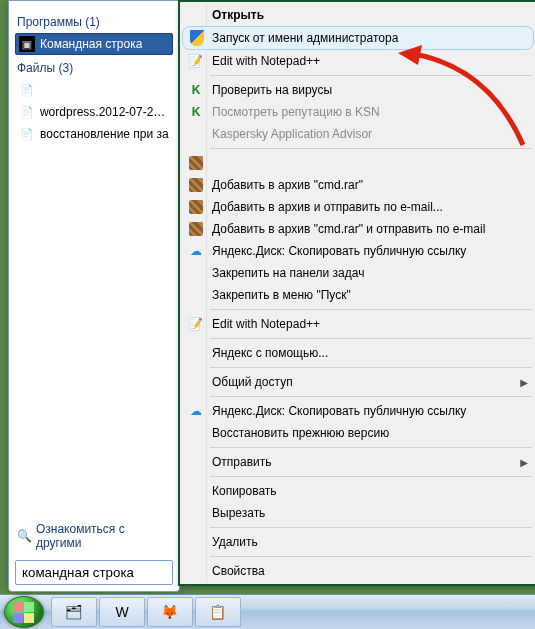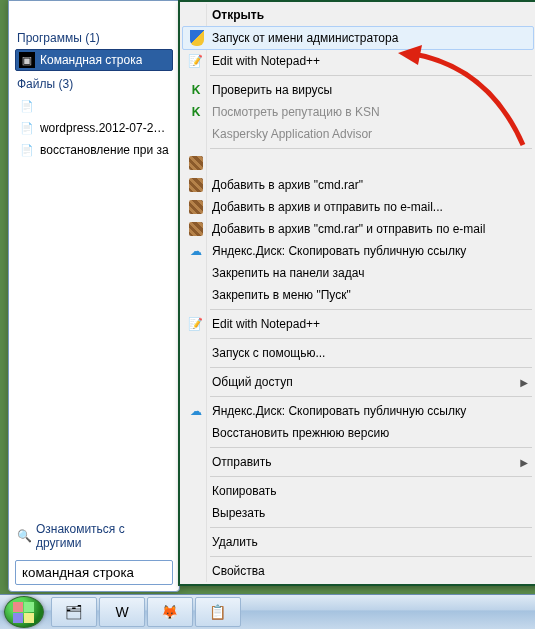--- a/index.html
+++ b/index.html
@@ -1,29 +1,29 @@
 <!DOCTYPE html>
 <html><head>
 <meta charset="utf-8">
 <style>
 html,body{margin:0;padding:0;font-family:"Segoe UI",Tahoma,sans-serif;font-size:12px;background:#5a8a4a;width:535px;height:629px;overflow:hidden;position:relative}
 .panel{position:absolute;left:8px;top:0;width:170px;height:590px;background:#fff;border:1px solid #7a9ac0;border-radius:0 0 4px 4px;box-shadow:0 0 8px rgba(0,0,0,.3)}
-.results{padding:24px 6px}
+.results{padding:8px 6px}
 .group-header{color:#1a3e7a;font-size:12px;margin:6px 0 4px 2px;cursor:default}
 .result-item{display:flex;align-items:center;padding:3px 4px;border-radius:2px;cursor:default}
 .result-item.selected{background:#2b5fa2;color:#fff;border:1px solid #1a3e7a;padding:2px 3px}
 .result-item .ico{width:16px;height:16px;margin-right:5px;display:flex;align-items:center;justify-content:center;font-size:11px}
 .result-item .txt{white-space:nowrap;overflow:hidden;text-overflow:ellipsis}
 .bottom-area{position:absolute;bottom:0;left:0;right:0;padding:6px}
 .link{color:#1a3e7a;padding:6px 2px;display:flex;align-items:center}
 .link .ico{margin-right:4px}
 .search{width:100%;box-sizing:border-box;padding:4px 6px;border:1px solid #7aa0d0;border-radius:2px;margin-top:4px}
 .context-menu{position:absolute;left:178px;top:0;width:352px;background:#f0f0f0;border:2px solid #14532d;box-shadow:2px 2px 6px rgba(0,0,0,.35);padding:2px}
 .cm-item{display:flex;align-items:center;height:22px;padding:0 20px 0 30px;position:relative;cursor:default;white-space:nowrap}
-.cm-item.highlight{background:#e5f1fb;border:1px solid #aecff7;padding:0 19px 0 29px;border-radius:2px}
+.cm-item.highlight{background:#e5f1fb;border:1px solid #aecff7;padding:0 19px 0 29px;border-radius:8px}
 .cm-item.bold{font-weight:bold}
 .cm-item.disabled{color:#8a8a8a}
 .cm-item .mi{position:absolute;left:5px;width:18px;height:18px;display:flex;align-items:center;justify-content:center;font-size:12px}
 .cm-item .sub{position:absolute;right:6px;font-size:10px}
 .cm-sep{height:1px;margin:3px 2px 3px 28px;background:#d0d0d0}
 .gutter{position:absolute;left:26px;top:2px;bottom:2px;width:1px;background:#e0e0e0}
 .taskbar{position:absolute;left:0;right:0;bottom:0;height:34px;background:linear-gradient(#dfeaf5,#bcd2e8 45%,#a5c2df 46%,#c6d9ec);border-top:1px solid #6a8ab0;display:flex;align-items:center;padding-left:4px}
 .start{width:38px;height:30px;border-radius:50%;background:radial-gradient(circle at 35% 30%,#5bd85b 0 25%,#1c7a1c 70%);border:1px solid #2f6b2f;box-shadow:0 0 4px rgba(0,0,0,.4);margin-right:6px;position:relative}
 .start::before{content:"";position:absolute;inset:4px;border-radius:50%}
 .orb{display:grid;grid-template:repeat(2,10px)/repeat(2,10px);gap:1px;position:absolute;left:8px;top:5px}
@@ -136,21 +136,21 @@
       <div class="cm-item">
         <span>Закрепить в меню "Пуск"</span>
       </div>
       <div class="cm-sep"></div>
       <div class="cm-item">
         <span class="mi">📝</span>
         <span>Edit with Notepad++</span>
       </div>
       <div class="cm-sep"></div>
       <div class="cm-item">
-        <span>Запуск с помощью...</span>
+        <span>Яндекс с помощью...</span>
       </div>
       <div class="cm-sep"></div>
       <div class="cm-item">
         <span>Общий доступ</span>
         <span class="sub chevron">▶</span>
       </div>
       <div class="cm-sep"></div>
       <div class="cm-item">
         <span class="mi" style="color: rgb(42, 141, 214);">☁</span>
         <span>Яндекс.Диск: Скопировать публичную ссылку</span>

